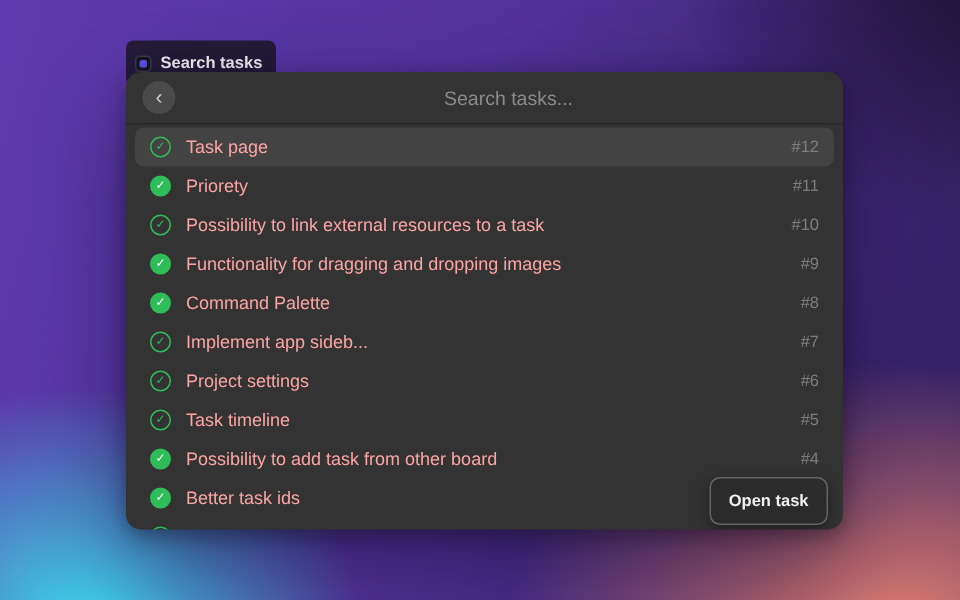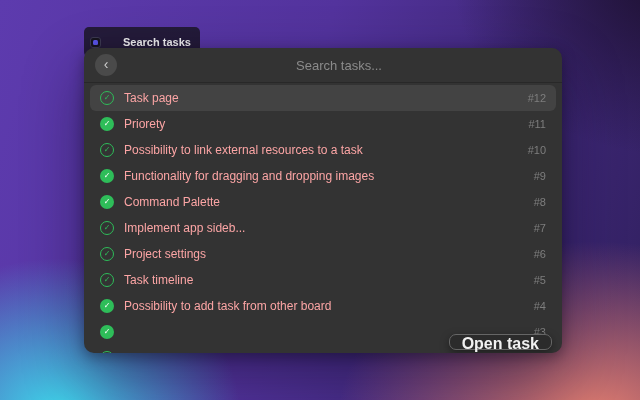--- a/index.html
+++ b/index.html
@@ -15,21 +15,21 @@
     background:
       radial-gradient(42% 58% at 9% 104%,  var(--c-cyan) 0%,  rgba(62,217,236,0) 68%),
       radial-gradient(56% 62% at 93% 105%, var(--c-salmon) 0%, rgba(229,127,112,0) 72%),
       radial-gradient(52% 68% at 105% -6%, var(--c-darkviolet) 0%, rgba(29,16,48,0) 66%),
       linear-gradient(105deg, var(--c-purple) 0%, #53339d 45%, #31205f 100%);
   }
 
   
   .launcher {
     position: absolute; left: 84px; top: 27px;
-    height: 30px; display: flex; align-items: center; gap: 22px;
+    height: 30px; display: flex; align-items: center; gap: 6px;
     padding: 0 9px 0 6px;
     background: rgba(24,21,33,0.82);
     border-radius: 5px;
     color: #f2f2f2; font-size: 11px; font-weight: 600;
     cursor: pointer;
     justify-content: center;
   }
   .launcher-icon {
     width: 11px; height: 11px; border-radius: 3px;
     background: #17151f; border: 1px solid #3c3950;
@@ -81,23 +81,23 @@
     display: flex; align-items: center; justify-content: center;
     font-size: 8px; line-height: 1; font-weight: 700;
   }
   .task-icon.filled  { background: var(--c-green); color: #ffffff; }
   .task-icon.outline { border: 1.5px solid var(--c-green); color: var(--c-green); }
   .task-title { font-size: 12px; color: #fca5a5; white-space: nowrap; }
   .task-id { margin-left: auto; font-size: 11px; color: #7e7e7e; }
 
   .open-task-btn {
     position: absolute; right: 10px; bottom: 3px;
-    height: 16px; padding: 0 12px;
+    height: 32px; padding: 0 12px;
     background: #2b2b2b; border: 1px solid #666666; border-radius: 7px;
-    color: #f1f1f1; font-size: 16px; font-weight: 700;
+    color: #f1f1f1; font-size: 11px; font-weight: 700;
     font-family: "Liberation Sans", "DejaVu Sans", sans-serif;
     box-shadow: 0 3px 10px rgba(0,0,0,0.4);
     cursor: pointer;
     margin-left: 32px;
   }
 </style>
 </head>
 <body>
 
 <div class="wallpaper"></div>
@@ -156,20 +156,21 @@
     <span class="task-title">Task timeline</span>
     <span class="task-id">#5</span>
   </div>
       <div class="task-row">
     <span class="task-icon filled">✓</span>
     <span class="task-title">Possibility to add task from other board</span>
     <span class="task-id">#4</span>
   </div>
       <div class="task-row">
     <span class="task-icon filled">✓</span>
+    <span class="task-title">Better task ids</span>
     <span class="task-id">#3</span>
   </div>
       <div class="task-row">
     <span class="task-icon outline">✓</span>
     <span class="task-title">Tighten authorization</span>
     <span class="task-id">#2</span>
   </div>
     </div>
 
   <button class="open-task-btn">Open task</button>

